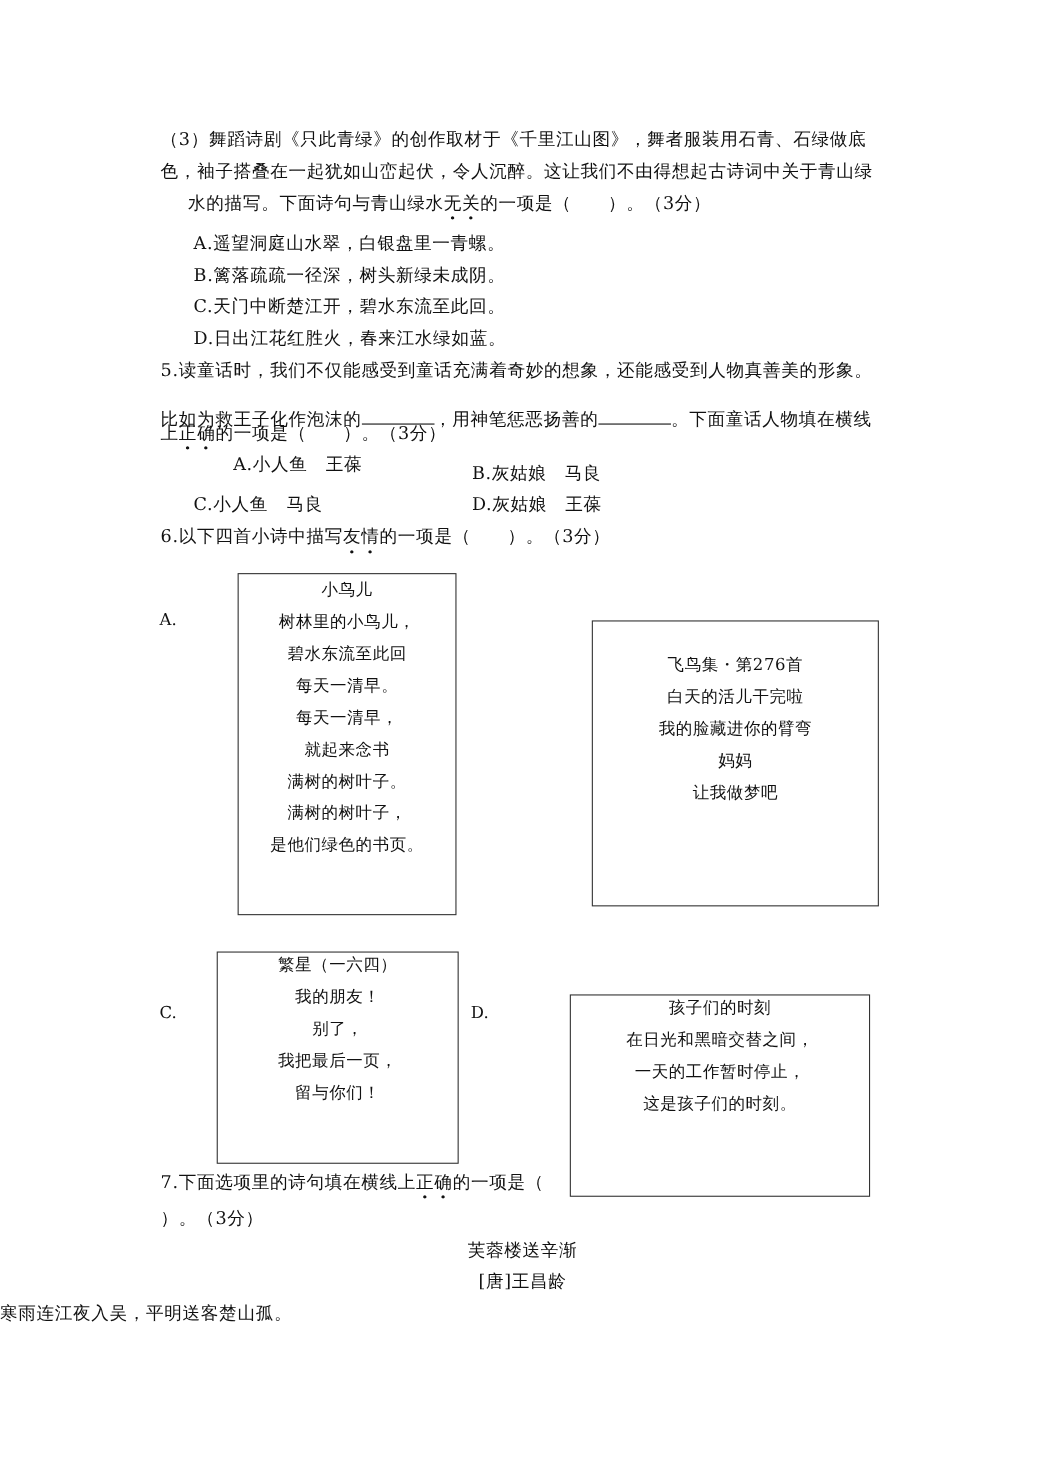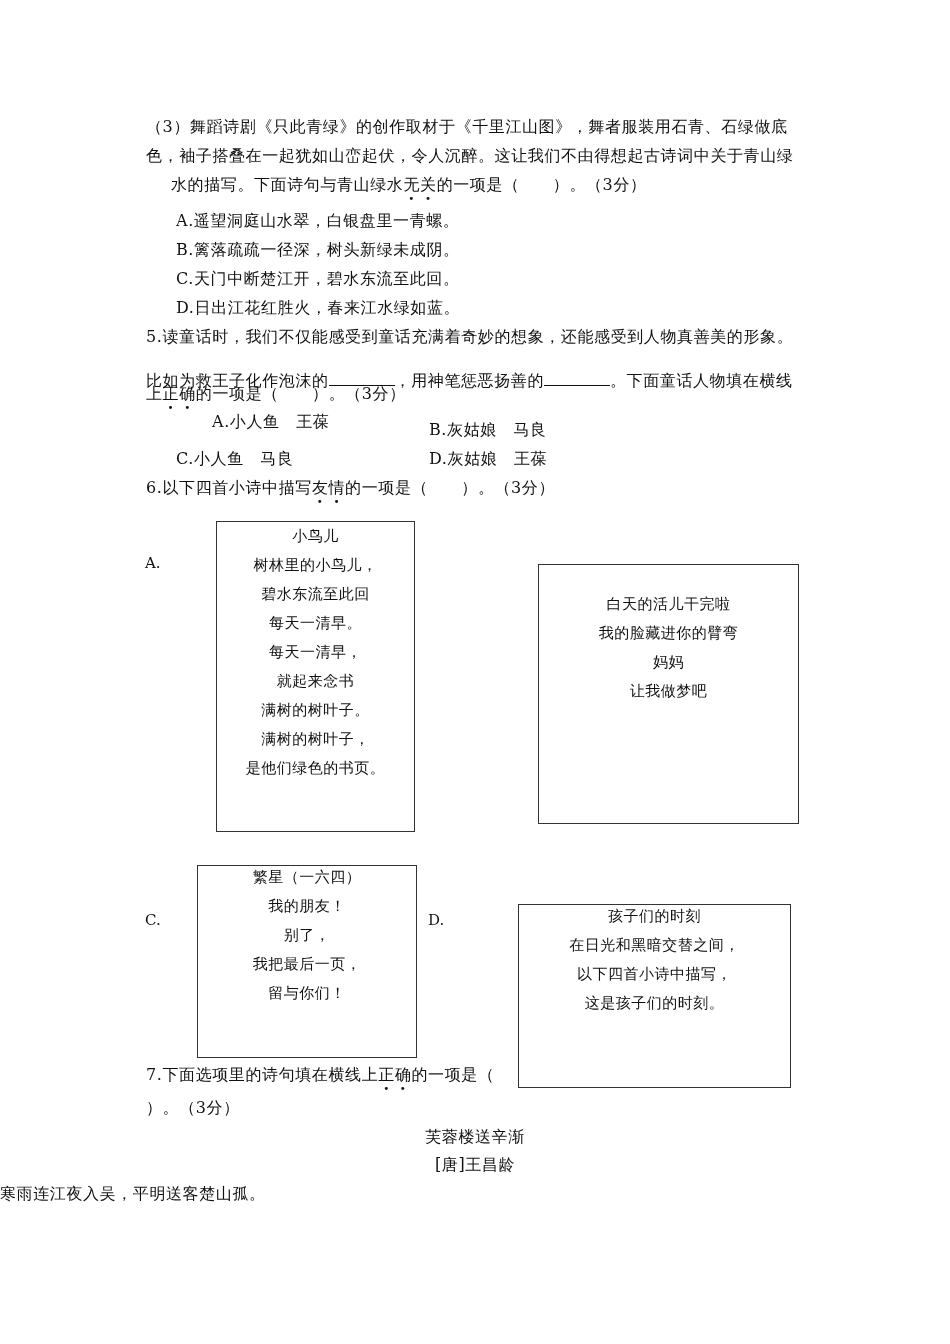--- a/index.html
+++ b/index.html
@@ -55,20 +55,21 @@
     <div>每天一清早，</div>
     <div>就起来念书</div>
     <div>满树的树叶子。</div>
     <div>满树的树叶子，</div>
     <div>是他们绿色的书页。</div>
   </div>
 </div>
 
 <div class="box" style="left:538px; top:564px; width:261px; height:260px;">
   <div class="poem" style="top:25px;">
+    <div>飞鸟集・第276首</div>
     <div>白天的活儿干完啦</div>
     <div>我的脸藏进你的臂弯</div>
     <div>妈妈</div>
     <div>让我做梦吧</div>
   </div>
 </div>
 
 <div class="optlabel abs" style="left:145px; top:911px;">C.</div>
 <div class="box" style="left:197px; top:865px; width:220px; height:193px;">
   <div class="poem" style="top:-3px;">
@@ -78,21 +79,21 @@
     <div>我把最后一页，</div>
     <div>留与你们！</div>
   </div>
 </div>
 
 <div class="optlabel abs" style="left:428px; top:911px;">D.</div>
 <div class="box" style="left:518px; top:904px; width:273px; height:184px;">
   <div class="poem" style="top:-3px;">
     <div>孩子们的时刻</div>
     <div>在日光和黑暗交替之间，</div>
-    <div>以下四首小诗中描写，</div>
+    <div>一天的工作暂时停止，</div>
     <div>这是孩子们的时刻。</div>
   </div>
 </div>
 
 <div class="abs line" style="left:146px; top:1065px;">
   <span>7.下面选项里的诗句填在横线上</span><span class="dot">正</span><span class="dot">确</span><span>的一项是（</span>
 </div>
 <div class="abs line" style="left:146px; top:1098px;">）。（3分）</div>
 
 <div class="abs line" style="left:0; width:950px; text-align:center; top:1127px;">芙蓉楼送辛渐</div>

